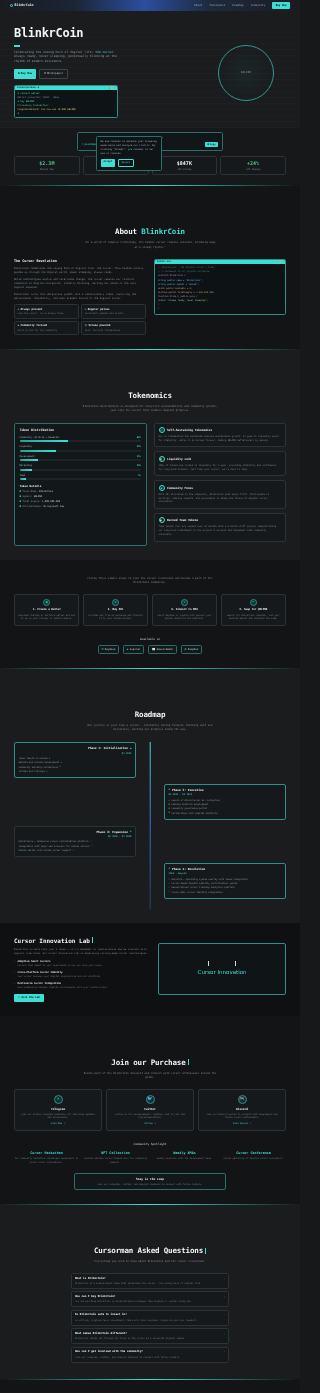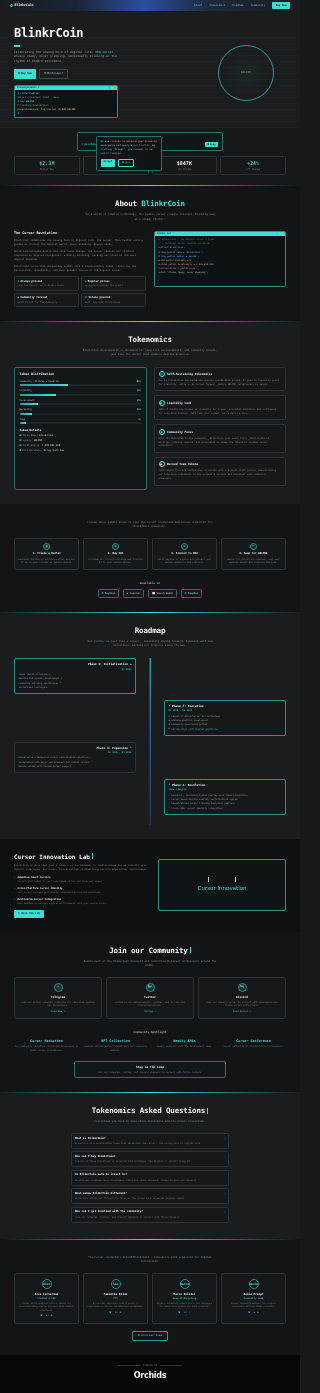--- a/index.html
+++ b/index.html
@@ -83,21 +83,21 @@
   .stat-val.white { color:#eef3f5; }
   .stat-lab { font-size:2.3px; color:#7e898f; margin-top:1px; }
 
   
   .section { padding:14px 14px; position:relative; }
   .sec-dark { background:#1a1c1e; }
   .sec-darker { background:#121416; }
   .sec-black { background:#0e1011; }
   .topline { position:absolute; left:0; right:0; top:0; height:0.6px;
     background:linear-gradient(90deg,transparent,#3ddfd4,transparent); }
-  h2.sec-title { font-size:7.5px; text-align:center; color:#f2f6f8; font-weight:bold; letter-spacing:-0.15px; }
+  h2.sec-title { font-size:7.5px; text-align:center; color:#f2f6f8; font-weight:bold; letter-spacing:-0.15px;margin-top:28px; }
   h2.sec-title .accent { color:#3ddfd4; }
   .cursor-bar { display:inline-block; width:1.1px; height:6px; background:#3ddfd4; vertical-align:-0.5px; margin-left:2px; }
   .sec-sub { font-size:2.6px; color:#7e898f; text-align:center; max-width:135px; margin:3px auto 0 auto; line-height:1.6; }
 
   
   .about-grid { display:grid; grid-template-columns:1fr 1fr; gap:8px; margin-top:9px; }
   .about-h3 { font-size:3.4px; font-weight:bold; color:#eef3f5; margin-bottom:3px; }
   .about-p { font-size:2.5px; color:#828d93; line-height:1.7; margin-bottom:2.5px; }
   .feature-grid { display:grid; grid-template-columns:1fr 1fr; gap:2.5px; margin-top:3px; }
   .feat { border:0.5px solid #2c3337; border-radius:1.5px; background:#15191b; padding:2.2px 2.5px; }
@@ -694,21 +694,21 @@
           <i></i>
           <i></i>
         </div>
         <span>Cursor Innovation</span>
       </div>
     </div>
   </div>
 
   <div class="section sec-darker">
     <div class="topline"></div>
-    <h2 class="sec-title"><span>Join our Community</span><span class="cursor-bar"></span></h2>
+    <h2 class="sec-title"><span>Join our Purchase</span><span class="cursor-bar"></span></h2>
     <div class="sec-sub">Become part of the BlinkrCoin movement and connect with cursor enthusiasts around the globe.</div>
 
     <div class="comm-grid">
       <div class="comm">
         <div class="comm-ico">✈</div>
         <div class="comm-t">Telegram</div>
         <div class="comm-d">Join our active Telegram community for real-time updates and discussions.</div>
         <div class="comm-link">Join Now ➜</div>
       </div>
       <div class="comm">
@@ -746,21 +746,21 @@
     </div>
 
     <div class="newsletter">
       <div class="nl-t">Stay in the Loop</div>
       <div class="nl-d">Join our Telegram, Twitter, and Discord channels to connect with fellow holders.</div>
     </div>
   </div>
 
   <div class="section sec-dark">
     <div class="topline"></div>
-    <h2 class="sec-title"><span>Tokenomics Asked Questions</span><span class="cursor-bar"></span></h2>
+    <h2 class="sec-title"><span>Cursorman Asked Questions</span><span class="cursor-bar"></span></h2>
     <div class="sec-sub">Everything you need to know about BlinkrCoin and the cursor revolution.</div>
 
     <div class="faq-list">
       <div class="faq">
         <div class="faq-q">
           <span>What is BlinkrCoin?</span>
           <span class="faq-chev">⌄</span>
         </div>
         <div class="faq-a">BlinkrCoin is a Solana-based token that celebrates the cursor — the unsung hero of digital life.</div>
       </div>

